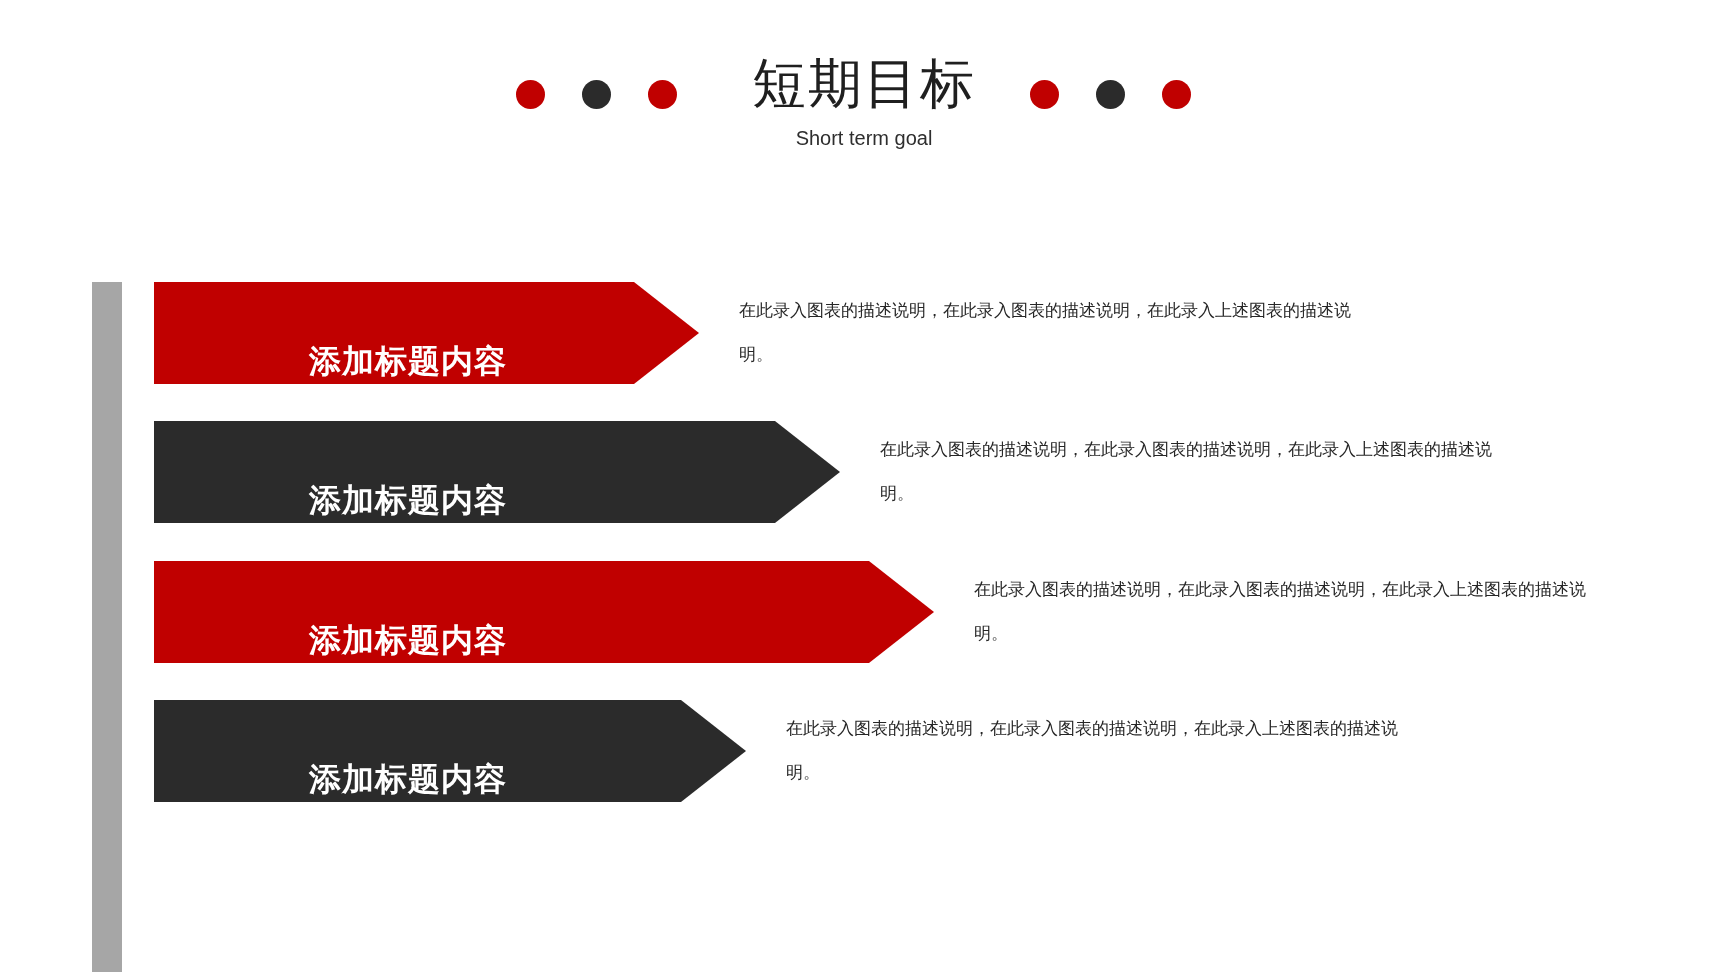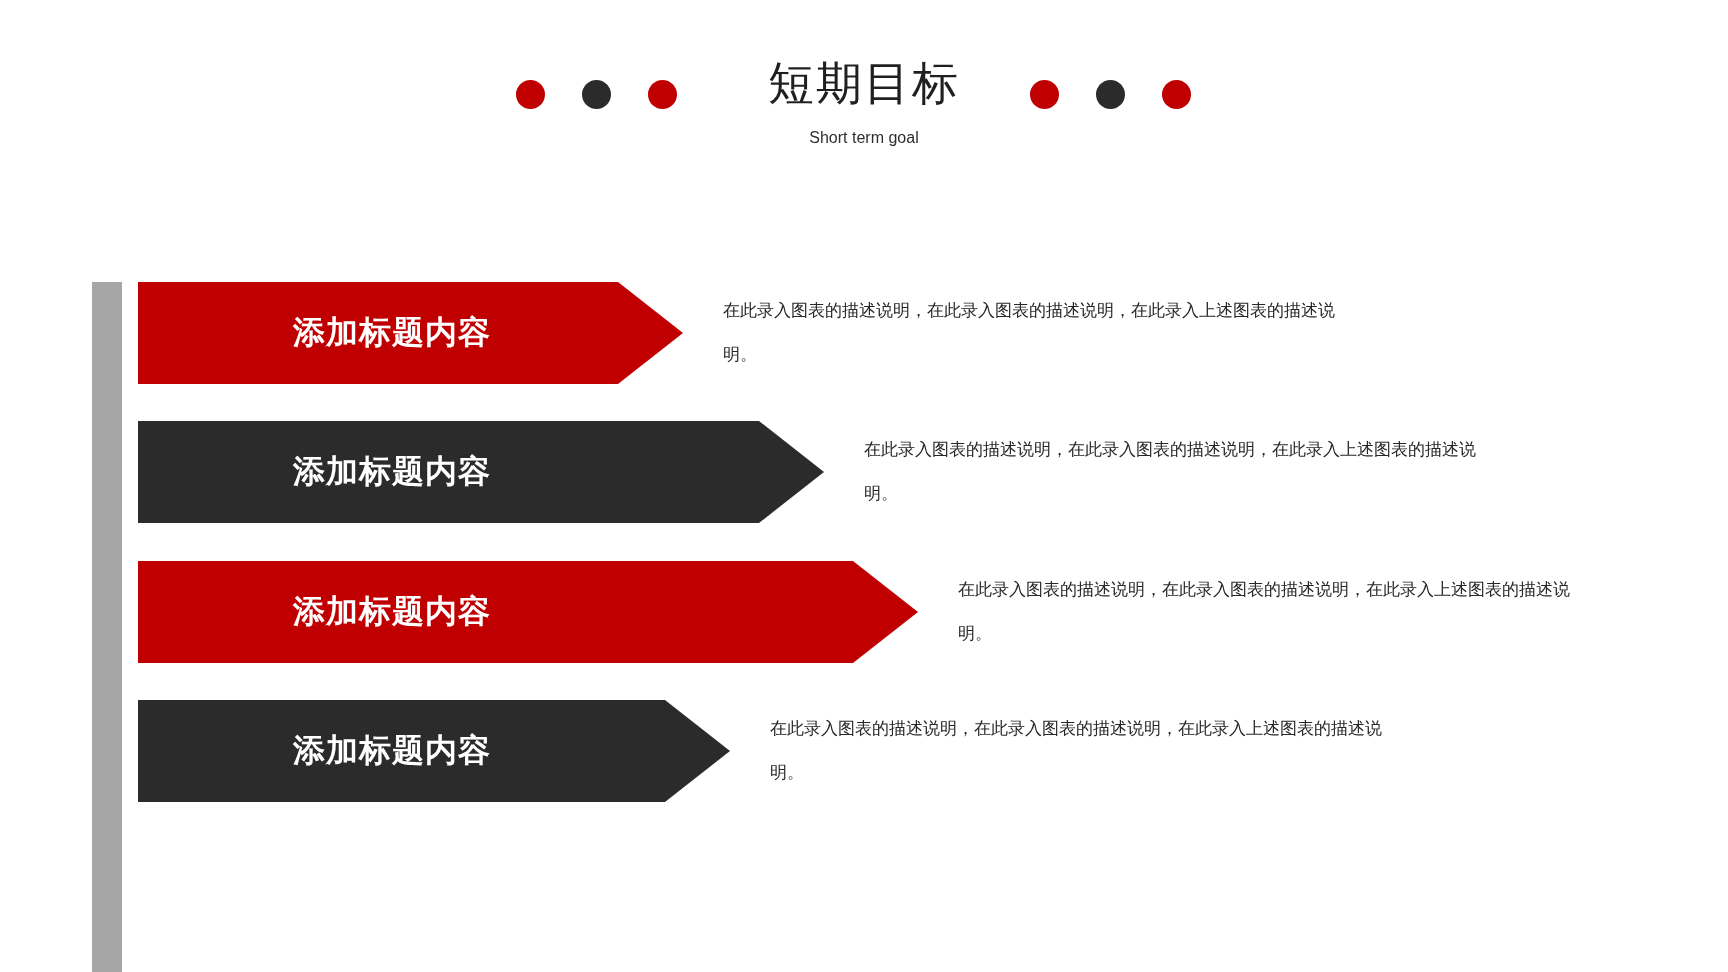--- a/index.html
+++ b/index.html
@@ -22,29 +22,29 @@
 
   
   .header {
     position: absolute;
     top: 54px;
     left: 0;
     width: 100%;
     text-align: center;
   }
   .title {
-    font-size: 46px;
+    font-size: 54px;
     line-height: 58px;
     font-weight: 500;
     color: #1f1f1f;
     letter-spacing: 2px;
   }
   .subtitle {
     margin-top: 14px;
-    font-size: 16px;
+    font-size: 20px;
     line-height: 24px;
     color: #2e2e2e;
   }
 
   .dot-group {
     position: absolute;
     top: 80px;
     display: flex;
     gap: 37px;
   }
@@ -78,23 +78,24 @@
   }
   .r1 { top: 282px; }
   .r2 { top: 421px; }
   .r3 { top: 561px; }
   .r4 { top: 700px; }
 
   .arrow {
     height: 102px;
     flex-shrink: 0;
     display: flex;
-    align-items: center;
+    align-items: flex-end;
     clip-path: polygon(0 0, calc(100% - 65px) 0, 100% 50%, calc(100% - 65px) 100%, 0 100%);
     background: var(--dark);
+    margin-left: 16px;
   }
   .arrow[data-variant="red"]  { background: var(--red); }
   .arrow[data-variant="dark"] { background: var(--dark); }
   .r1 .arrow { width: 545px; }
   .r2 .arrow { width: 686px; }
   .r3 .arrow { width: 780px; }
   .r4 .arrow { width: 592px; }
 
   .arrow-label {
     padding-left: 155px;

